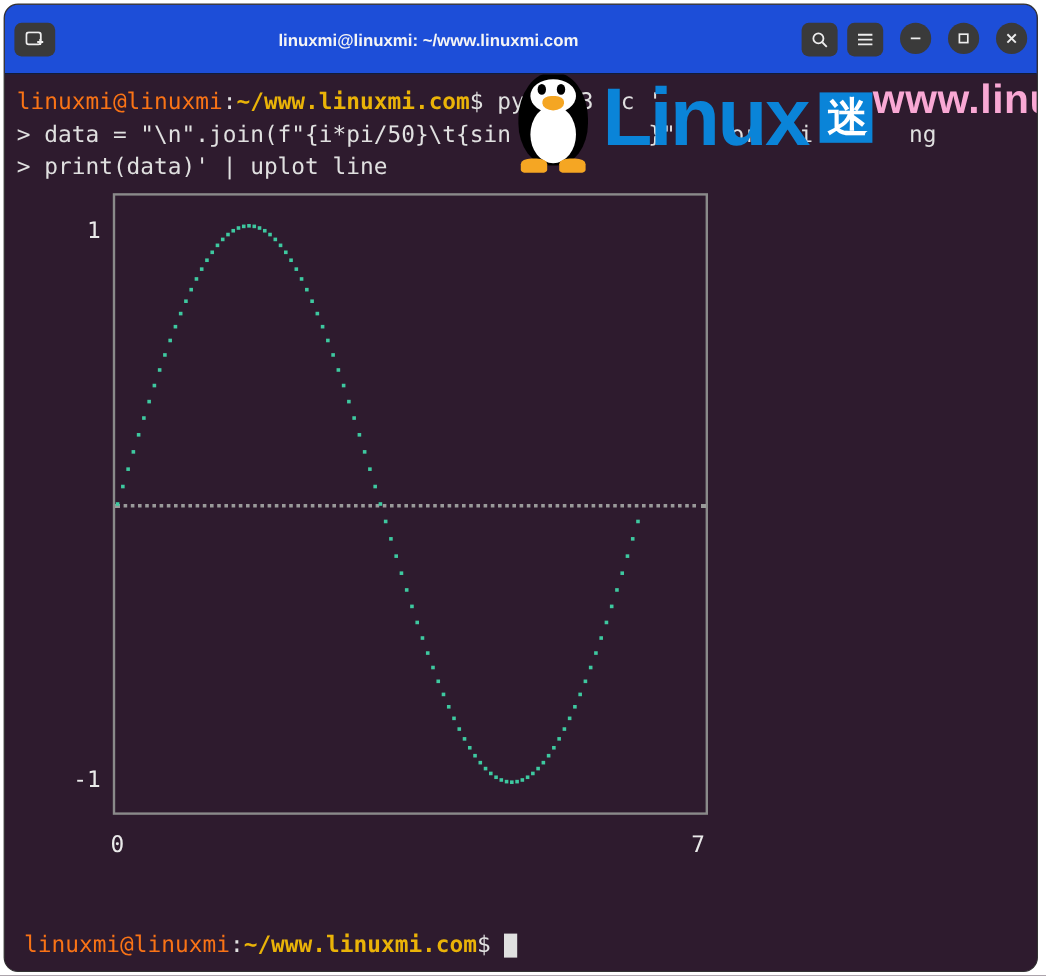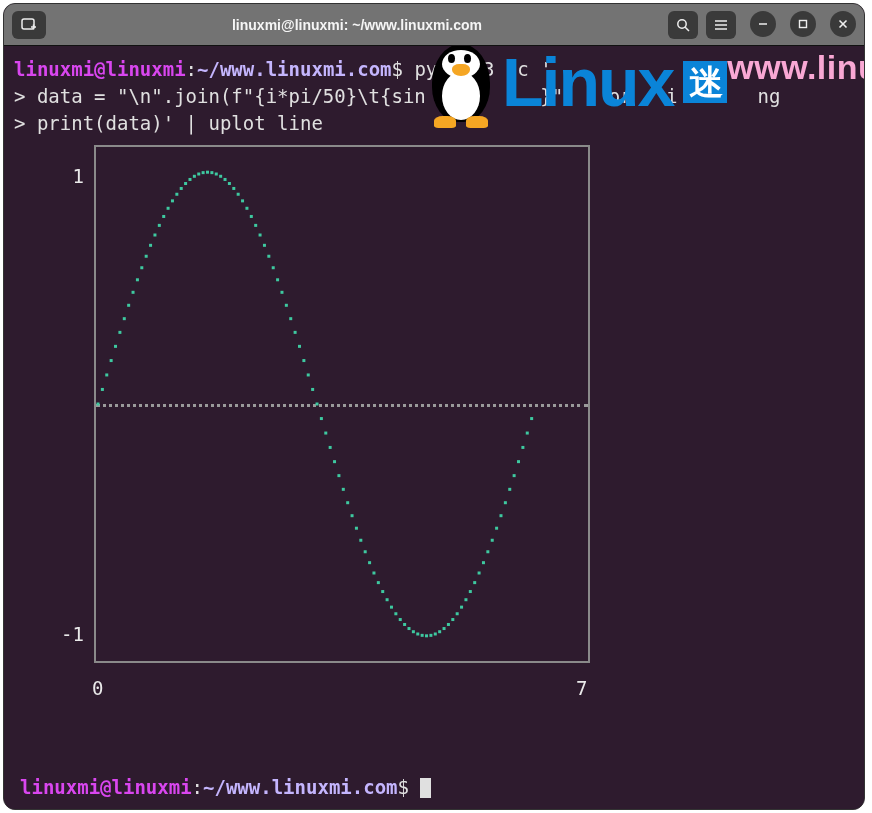--- a/index.html
+++ b/index.html
@@ -15,22 +15,22 @@
     height: 807px;
     margin: 3px;
     background: #2e1b2e;
     border-radius: 12px;
     border: 1px solid #333;
     display: flex;
     flex-direction: column;
     overflow: hidden;
   }
   .titlebar {
-    height: 42px;
-    background: #737373;
+    height: 58px;
+    background: #1d4ed8;
     display: flex;
     align-items: center;
     padding: 0 8px;
     gap: 8px;
     border-bottom: 1px solid #111;
   }
   .titlebar .left-btn {
     width: 34px;
     height: 28px;
     background: #3a3a3a;
@@ -81,23 +81,23 @@
     background: #2e1b2e;
     padding: 10px 0 0 10px;
     color: #eaeaea;
     font-size: 19px;
     line-height: 27px;
     font-family: "DejaVu Sans Mono", "Courier New", monospace;
     position: relative;
     overflow: hidden;
   }
   .line { white-space: pre; }
-  .user { color: #d946ef; font-weight: bold; }
+  .user { color: #f97316; font-weight: normal; }
   .colon { color: #e0e0e0; }
-  .path { color: #c4b5fd; font-weight: bold; }
+  .path { color: #eab308; font-weight: bold; }
   .dollar { color: #e0e0e0; }
   .cmd { color: #e0e0e0; }
   .cursor {
     display: inline-block;
     width: 11px;
     height: 20px;
     background: #e0e0e0;
     vertical-align: text-bottom;
   }
   .plot-area {

